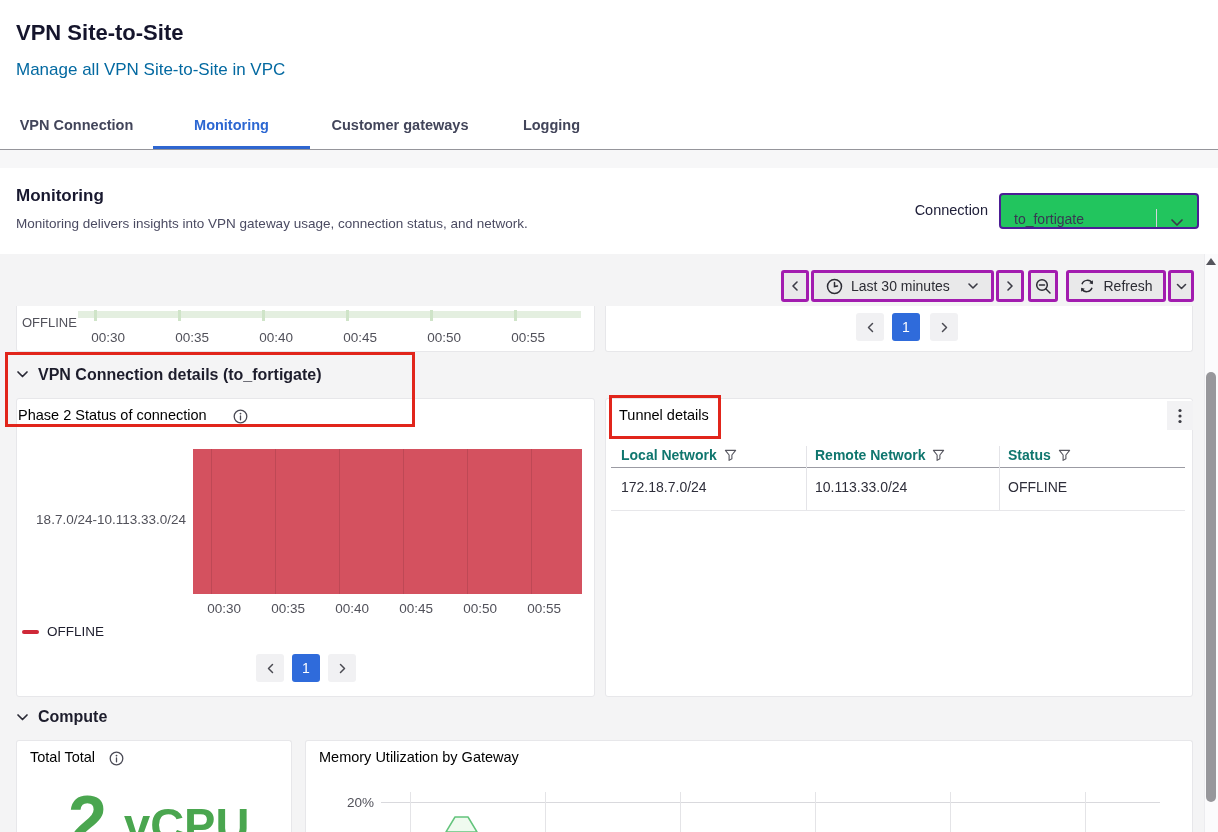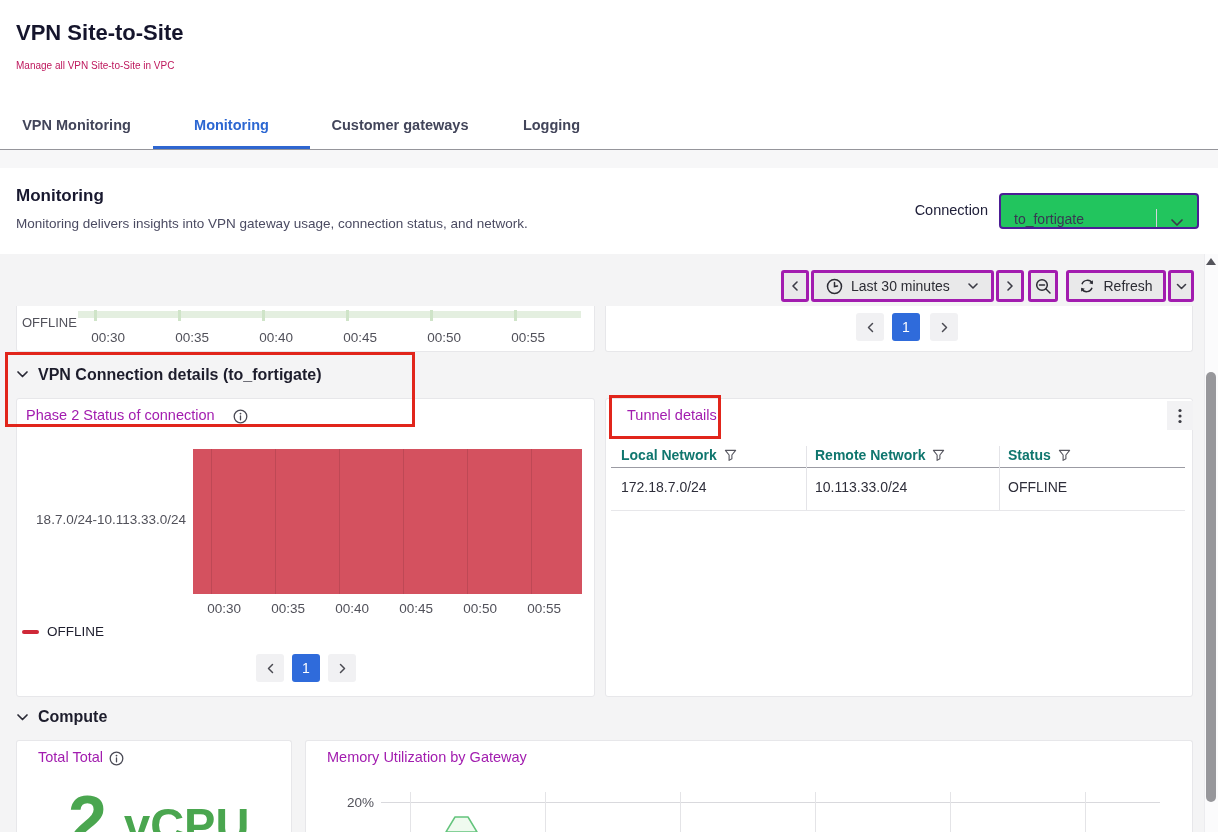--- a/index.html
+++ b/index.html
@@ -2,21 +2,21 @@
 <html><head>
 <meta charset="utf-8">
 <style>
   * { margin:0; padding:0; box-sizing:border-box; }
   body { font-family:"Liberation Sans", sans-serif; background:#fff; }
   #screen { position:relative; width:1218px; height:832px; overflow:hidden; background:#ffffff; }
   .abs { position:absolute; }
 
   
   .page-title { font-size:22px; font-weight:700; color:#15152c; }
-  .page-subtitle { font-size:10px; color:#be185d; }
+  .page-subtitle { font-size:17px; color:#0369a1; }
 
   
   .tab { position:absolute; top:104px; height:42px; display:flex; align-items:center; justify-content:center;
          font-size:14.5px; font-weight:600; color:#42455a; cursor:pointer; }
   .tab.active { color:#2c67d2; }
   .tab-underline { background:#2e66d0; }
   .tabs-border { background:#95959b; }
   .tabs-strip { background:#f7f7f8; }
 
   
@@ -31,21 +31,21 @@
   .content-bg { background:#f4f4f5; }
 
   
   .tbtn { position:absolute; top:270px; height:32px; background:#e9e9ea; border:3px solid #a21caf; border-radius:3px;
           display:flex; align-items:center; justify-content:center; gap:8px; font-size:14px; color:#2c2c34; cursor:pointer; }
 
   
   .card { position:absolute; background:#fff; border:1px solid #e7e7ea; border-radius:3px; }
   .card.cut-top { border-top:none; border-radius:0 0 3px 3px; }
   .card.cut-bottom { border-bottom:none; border-radius:3px 3px 0 0; }
-  .card-title { font-size:14.5px; color:#a21caf;margin-left:8px; }
+  .card-title { font-size:14.5px; color:#000000; }
 
   
   .axis-label { font-size:13.5px; color:#51515a; }
   .tick-label { position:absolute; width:60px; text-align:right; font-size:13.5px; color:#51515a; }
   .legend-dash { border-radius:2px; }
   .legend-text { font-size:13.5px; color:#1e1e2e; }
 
   
   .pg { position:absolute; width:28px; height:28px; border-radius:3px; display:flex; align-items:center; justify-content:center; cursor:pointer; }
   .pg.plain { background:#f1f1f3; }
@@ -240,21 +240,21 @@
   <div class="abs" style="left:381px; top:802px; width:779px; height:1px; background:#d9d9dd; z-index:2;"></div>
   <div id="mem-gridlines"></div>
   <svg class="abs" style="left:438px; top:808px; z-index:3;" width="46" height="24">
     <polygon points="8,24 17,9 30,9 39,24" fill="#effaef" stroke="#63c47c" stroke-width="1.5" stroke-linejoin="round"></polygon>
   </svg>
 
   <div class="abs sb-track" style="left:1204px; top:254px; width:14px; height:578px; z-index:5;"></div>
   <div class="abs sb-arrow" style="left:1206px; top:258px; z-index:6;"></div>
   <div class="abs sb-thumb" style="left:1206px; top:372px; width:10px; height:430px; z-index:6;"></div>
 
-<div class="tab" style="left: 0px; width: 153px;">VPN Monitoring</div>
+<div class="tab" style="left: 0px; width: 153px;">VPN Connection</div>
     <div class="tab active" style="left: 153px; width: 157px;">Monitoring</div>
     <div class="tab" style="left: 490px; width: 123px;">Logging</div>
     <div class="tab" style="left: 310px; width: 180px;">Customer gateways</div>
     <div style="position: absolute; left: 94px; top: 310px; width: 3px; height: 11px; background: rgb(207, 228, 200); z-index: 3;"></div>
     <div style="position: absolute; left: 178px; top: 310px; width: 3px; height: 11px; background: rgb(207, 228, 200); z-index: 3;"></div>
     <div style="position: absolute; left: 262px; top: 310px; width: 3px; height: 11px; background: rgb(207, 228, 200); z-index: 3;"></div>
     <div style="position: absolute; left: 346px; top: 310px; width: 3px; height: 11px; background: rgb(207, 228, 200); z-index: 3;"></div>
     <div style="position: absolute; left: 430px; top: 310px; width: 3px; height: 11px; background: rgb(207, 228, 200); z-index: 3;"></div>
     <div style="position: absolute; left: 514px; top: 310px; width: 3px; height: 11px; background: rgb(207, 228, 200); z-index: 3;"></div>
     <div class="tick-label" style="position: absolute; left: 65px; top: 330px; z-index: 2;">00:30</div>

